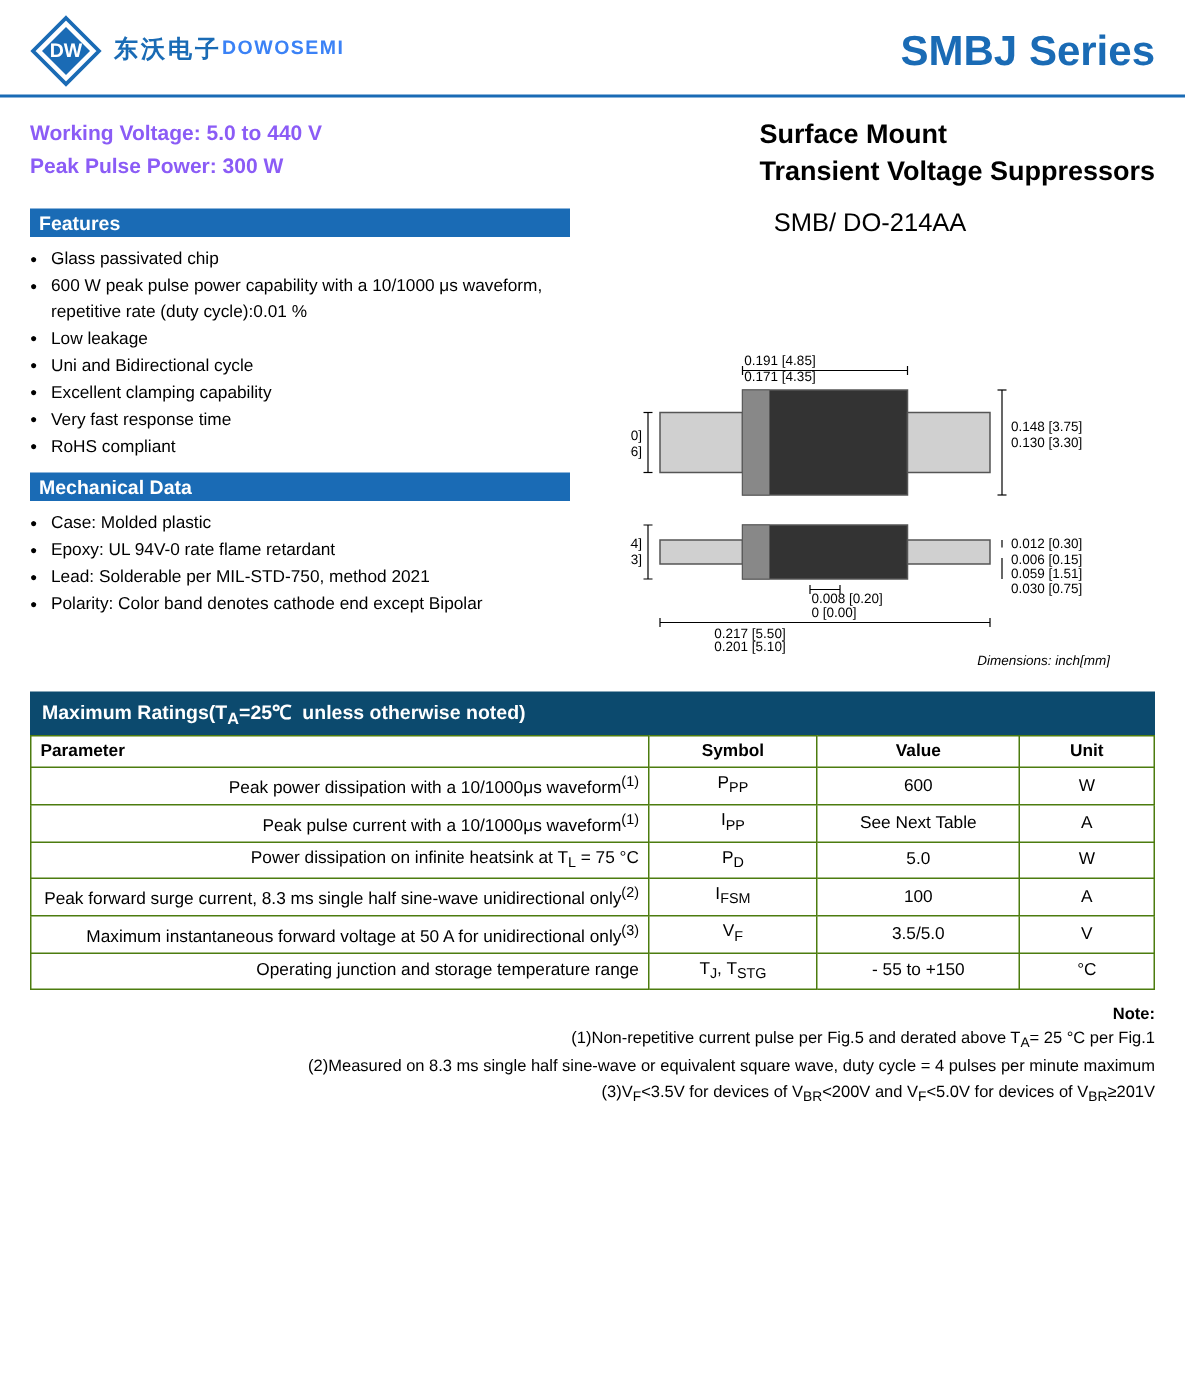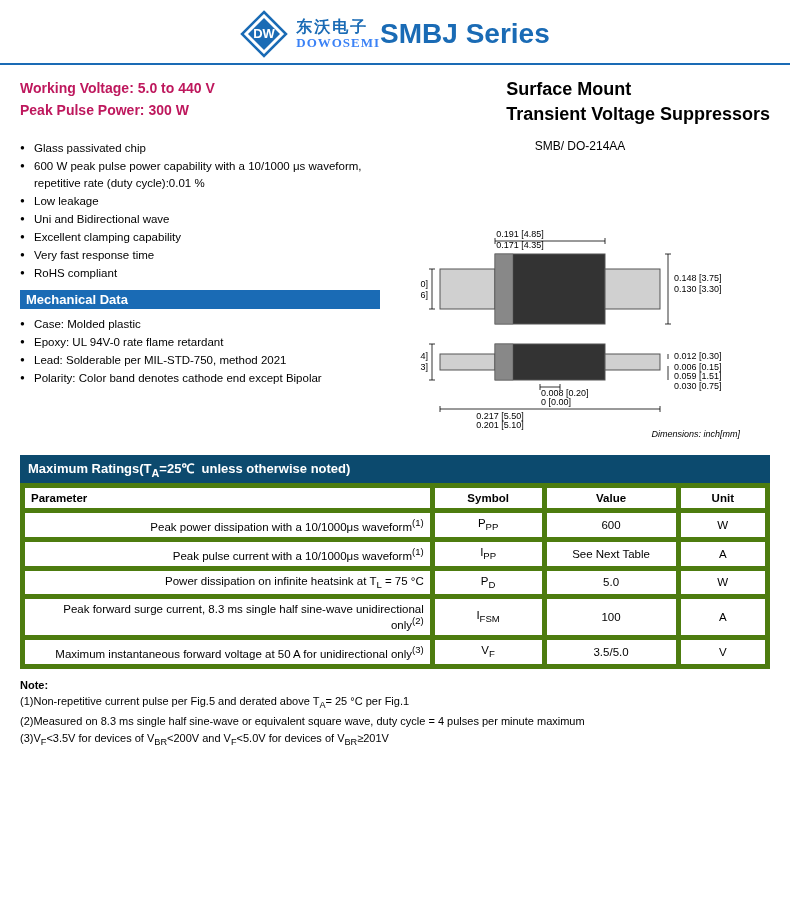--- a/index.html
+++ b/index.html
@@ -10,38 +10,37 @@
       font-family: Arial, sans-serif;
       font-size: 12px;
       color: #000;
       padding: 0;
     }
 
     
     .header {
       display: flex;
       align-items: center;
-      justify-content: center;
+      justify-content: space-between;
       padding: 10px 20px 5px 20px;
       border-bottom: 2px solid #1a6bb5;
     }
     .logo-area {
       display: flex;
       align-items: center;
       gap: 8px;
     }
     .logo-diamond {
       width: 48px;
       height: 48px;
     }
     .logo-text {
       display: flex;
-      flex-direction: column;
+      flex-direction: row;
       line-height: 1.1;
-      font-family: Liberation Serif, serif;
     }
     .logo-cn {
       font-size: 16px;
       color: #1a6bb5;
       font-weight: bold;
       letter-spacing: 2px;
     }
     .logo-en {
       font-size: 13px;
       color: #3b82f6;
@@ -63,21 +62,21 @@
     .top-info {
       display: flex;
       justify-content: space-between;
       align-items: flex-start;
       margin-bottom: 12px;
     }
     .left-titles {
       font-weight: bold;
       font-size: 14px;
       line-height: 1.6;
-      color: #be185d;
+      color: #8b5cf6;
     }
     .right-titles {
       text-align: left;
       font-size: 18px;
       font-weight: bold;
       color: #000;
       line-height: 1.4;
     }
 
     
@@ -117,21 +116,21 @@
       content: "●";
       position: absolute;
       left: 0;
       font-size: 8px;
       top: 3px;
     }
 
     
     .diagram-label {
       text-align: center;
-      font-size: 12px;
+      font-size: 17px;
       margin-bottom: 6px;
       font-weight: normal;
     }
 
     
     .max-ratings {
       margin-top: 16px;
     }
     .max-ratings-header {
       background: #0c4a6e;
@@ -140,40 +139,41 @@
       font-size: 13px;
       padding: 4px 8px;
       margin-bottom: 0;
     }
     table {
       width: 100%;
       border-collapse: collapse;
       font-size: 11.5px;
     }
     table th, table td {
-      border: 5px solid #4d7c0f;
+      border: 1px solid #4d7c0f;
       padding: 4px 6px;
       text-align: center;
       vertical-align: middle;
     }
     table th {
       font-weight: bold;
       background: #fff;
     }
     table td:first-child {
       text-align: right;
     }
     table th:first-child {
       text-align: left;
     }
 
     .note-section {
       margin-top: 8px;
       font-size: 11px;
       line-height: 1.5;
+      text-align: right;
     }
     .note-title {
       font-weight: bold;
     }
 
     
     .diagram-svg {
       display: block;
       margin: 0 auto;
     }
@@ -206,25 +206,26 @@
     <div class="right-titles">
       <div>Surface Mount</div>
       <div>Transient Voltage Suppressors</div>
     </div>
   </div>
 
   <div class="content-row">
 
     <div class="left-col">
 
+      <div class="section-header">Features</div>
       <ul class="feature-list">
         <li><span>Glass passivated chip</span></li>
         <li><span>600 W peak pulse power capability with a 10/1000 μs waveform, repetitive rate (duty cycle):0.01 %</span></li>
         <li><span>Low leakage</span></li>
-        <li><span>Uni and Bidirectional wave</span></li>
+        <li><span>Uni and Bidirectional cycle</span></li>
         <li><span>Excellent clamping capability</span></li>
         <li><span>Very fast response time</span></li>
         <li><span>RoHS compliant</span></li>
       </ul>
 
       <div class="section-header">Mechanical Data</div>
       <ul class="feature-list">
         <li><span>Case: Molded plastic</span></li>
         <li><span>Epoxy: UL 94V-0 rate flame retardant</span></li>
         <li><span>Lead: Solderable per MIL-STD-750, method 2021</span></li>
@@ -341,20 +342,26 @@
           <td>I<sub>FSM</sub></td>
           <td>100</td>
           <td>A</td>
         </tr>
         <tr>
           <td>Maximum instantaneous forward voltage at 50 A for unidirectional only<sup>(3)</sup></td>
           <td>V<sub>F</sub></td>
           <td>3.5/5.0</td>
           <td>V</td>
         </tr>
+        <tr>
+          <td>Operating junction and storage temperature range</td>
+          <td>T<sub>J</sub>, T<sub>STG</sub></td>
+          <td>- 55 to +150</td>
+          <td>°C</td>
+        </tr>
       </tbody>
     </table>
   </div>
 
   <div class="note-section">
     <div class="note-title">Note:</div>
     <div>(1)Non-repetitive current pulse per Fig.5 and derated above T<sub>A</sub>= 25 °C per Fig.1</div>
     <div>(2)Measured on 8.3 ms single half sine-wave or equivalent square wave, duty cycle = 4 pulses per minute maximum</div>
     <div>(3)V<sub>F</sub>&lt;3.5V for devices of V<sub>BR</sub>&lt;200V and V<sub>F</sub>&lt;5.0V for devices of V<sub>BR</sub>≥201V</div>
   </div>

